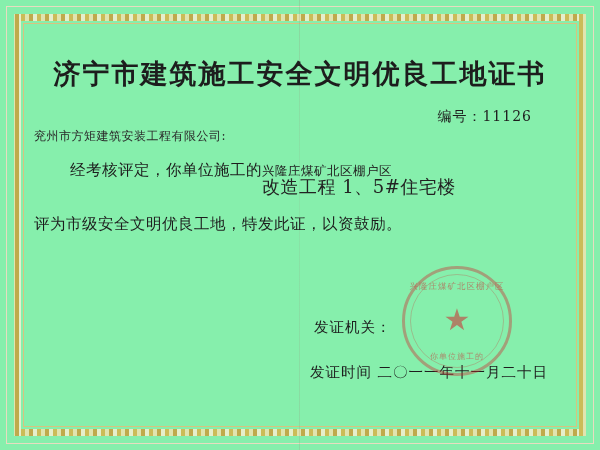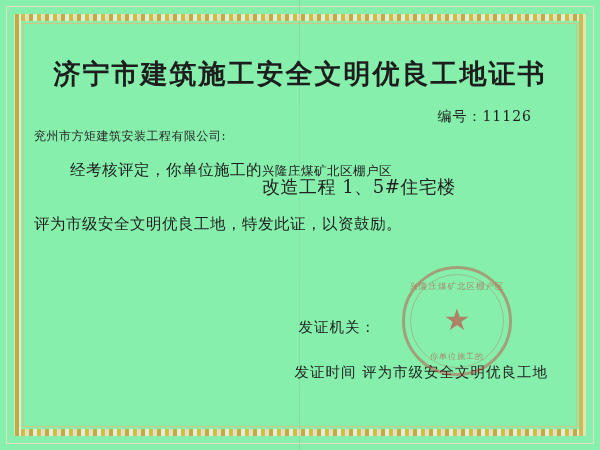--- a/index.html
+++ b/index.html
@@ -246,21 +246,21 @@
       <div class="line1">
         <span>经考核评定，你单位施工的</span><span class="project-fill"><span class="project-l1">兴隆庄煤矿北区棚户区</span><span class="project-l2">改造工程 1、5#住宅楼</span></span>
       </div>
       <div class="line2">评为市级安全文明优良工地，特发此证，以资鼓励。</div>
     </div>
 
     <div class="issuer-block">
       <div class="issuer-org">发证机关：</div>
       <div class="issuer-date">
         <span>发证时间</span>
-        <span>评为市级安全文明优良工地</span>
+        <span>二〇一一年十一月二十日</span>
       </div>
     </div>
 
     <div class="seal">
       <div class="seal-inner"></div>
       <div class="seal-text-top">兴隆庄煤矿北区棚户区</div>
       <div class="seal-star">★</div>
       <div class="seal-text-bottom">你单位施工的</div>
     </div>
 

